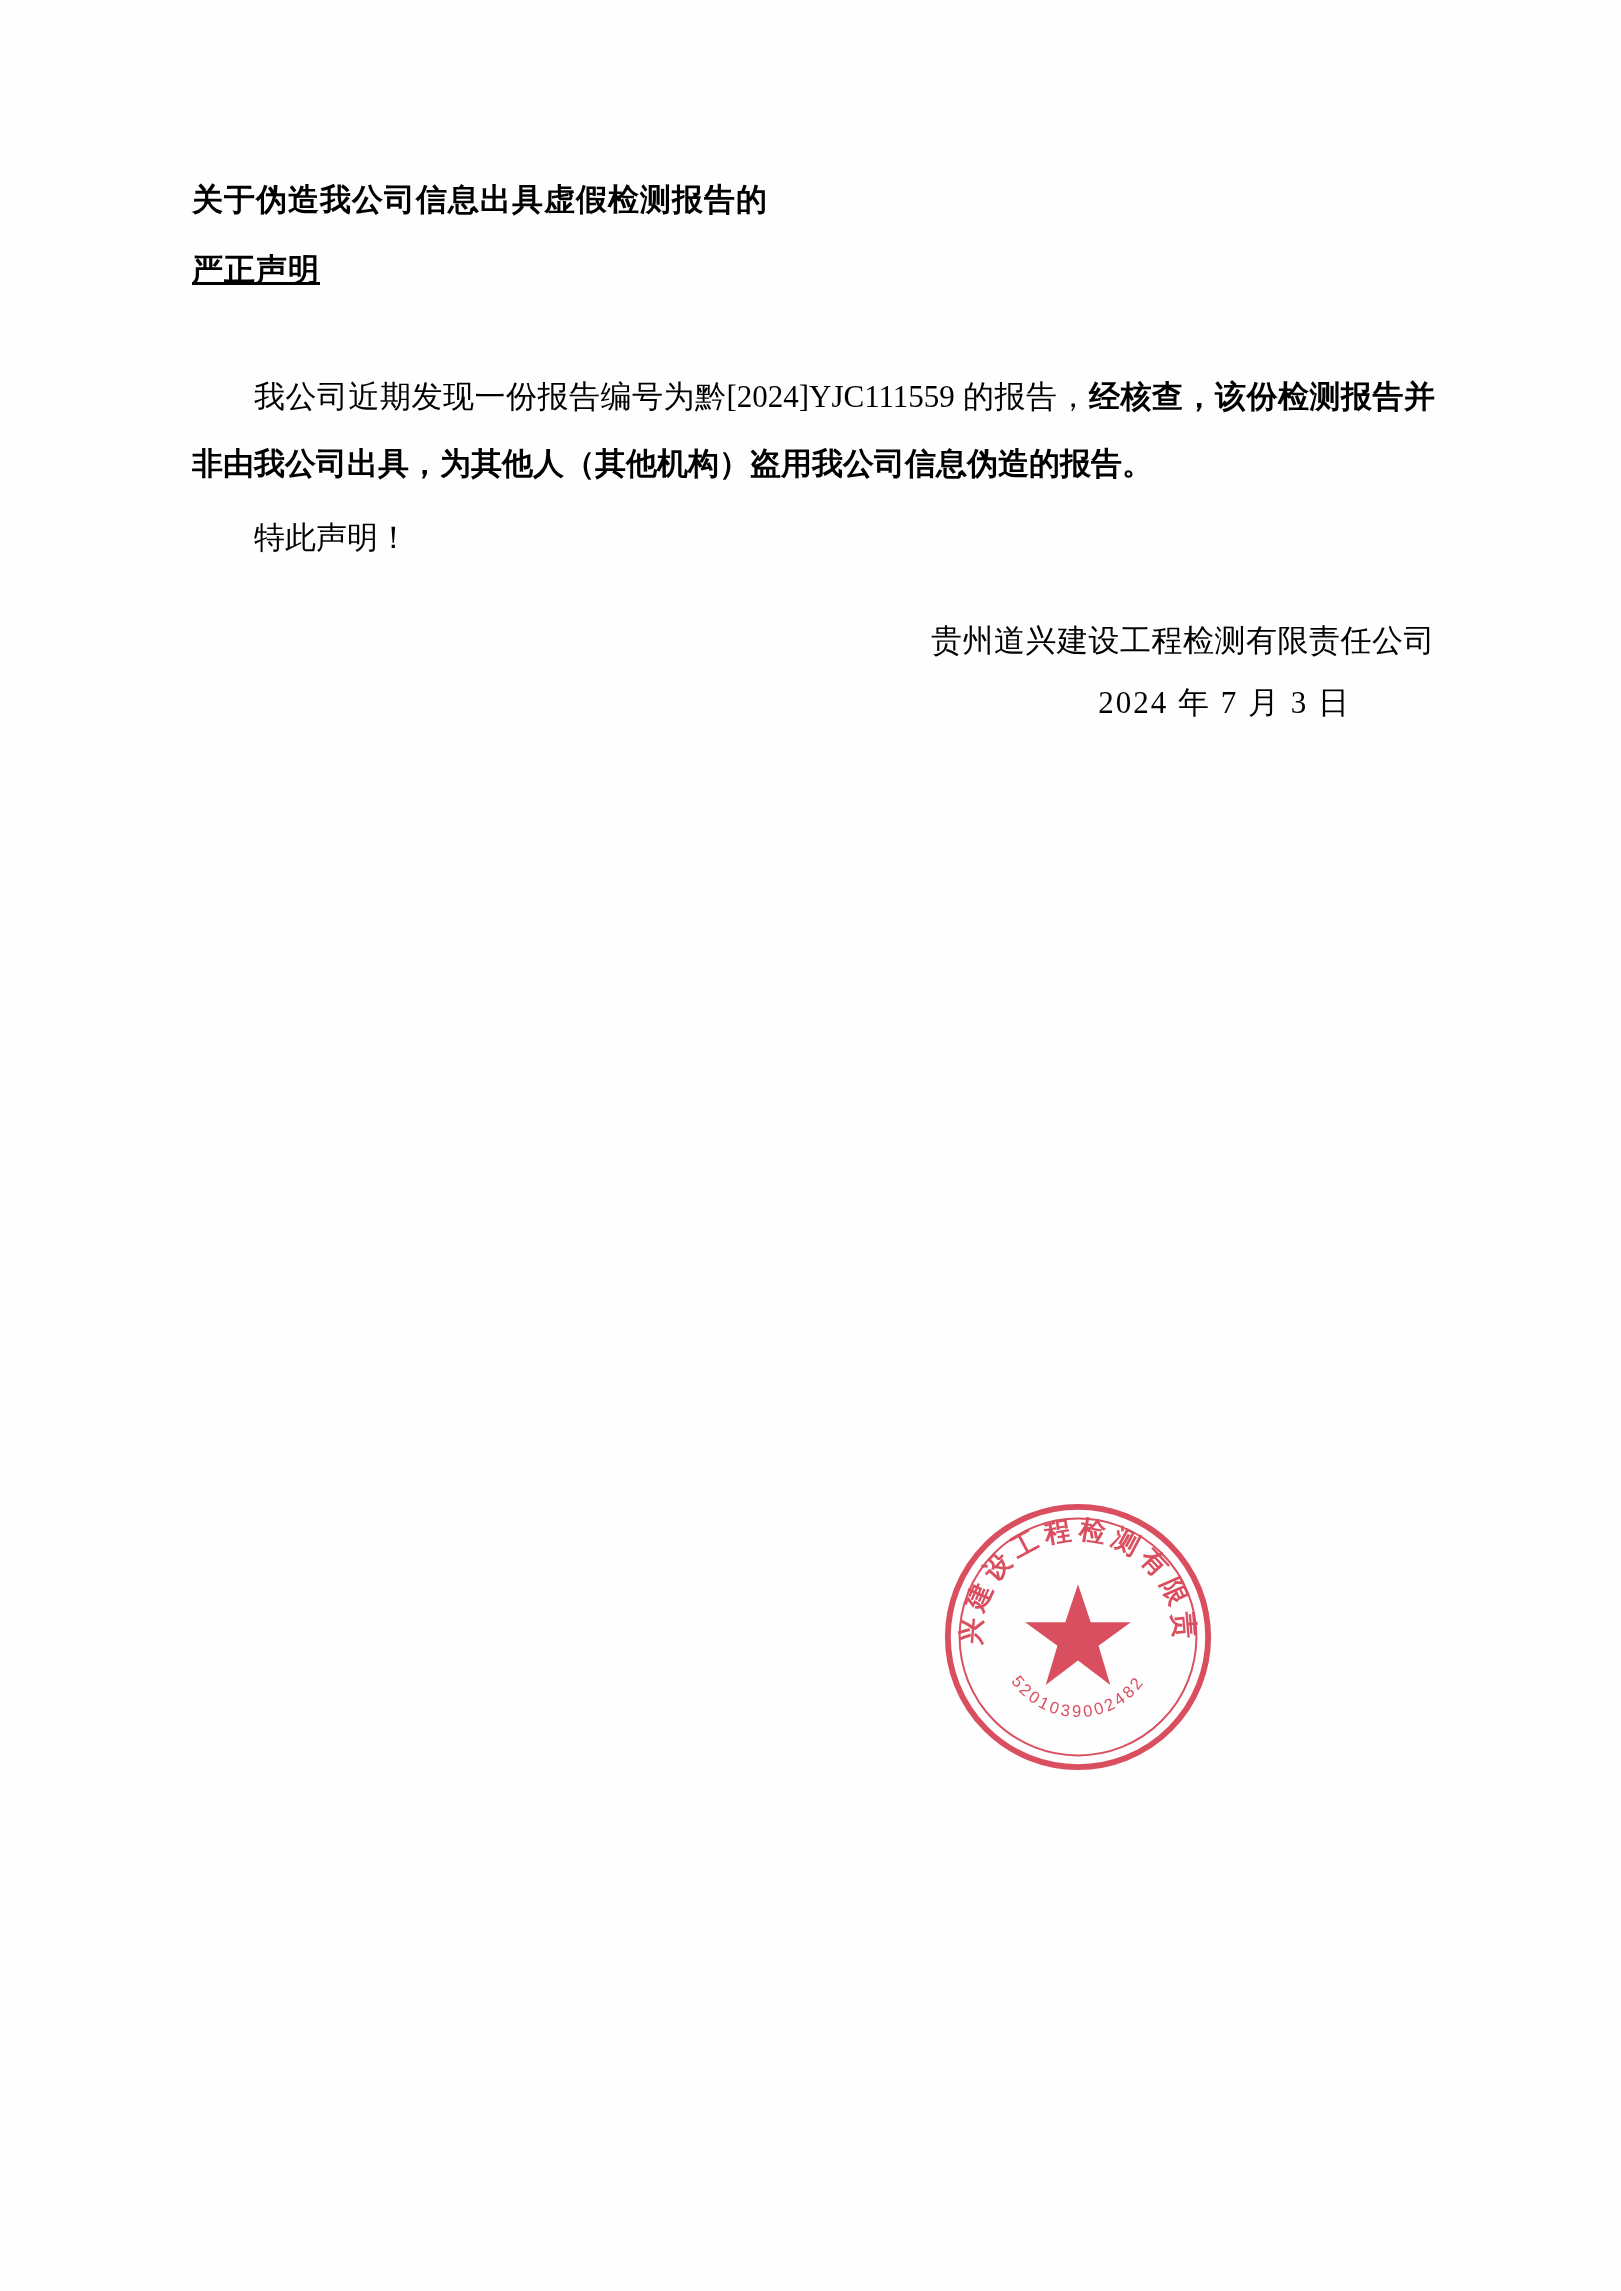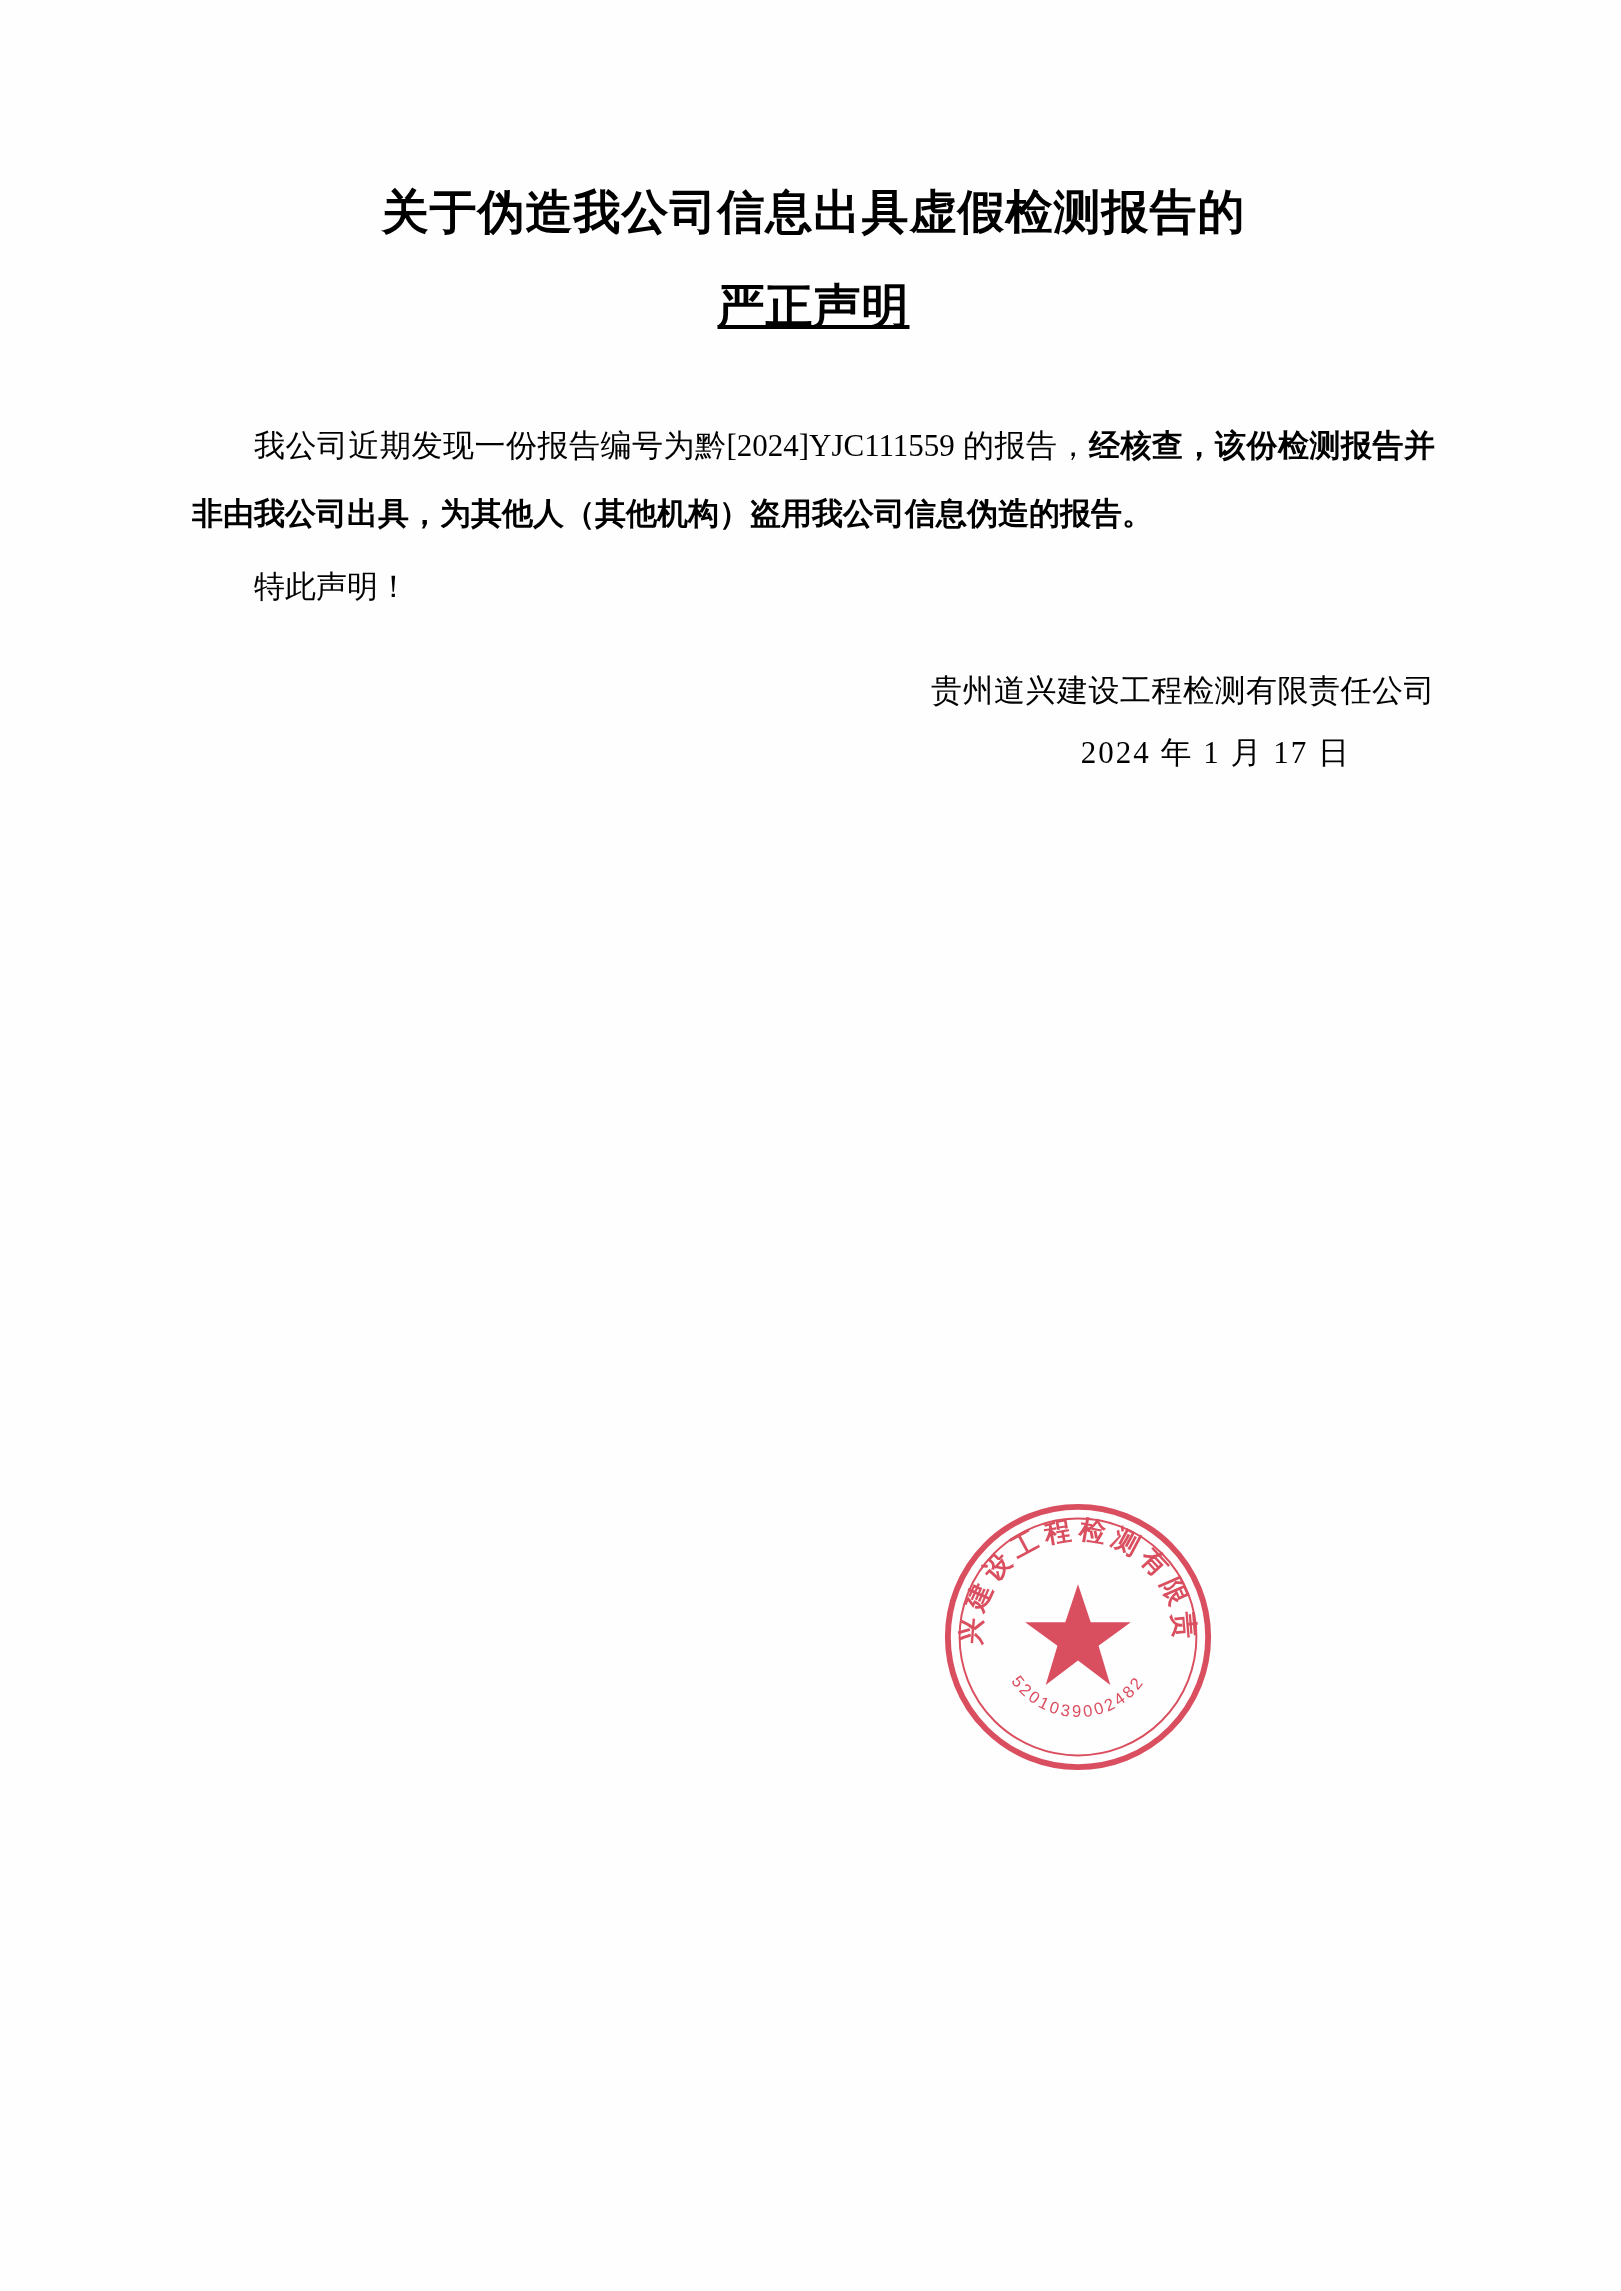--- a/index.html
+++ b/index.html
@@ -18,23 +18,22 @@
     background: #fefefe;
     overflow: hidden;
   }
   .content {
     position: absolute;
     left: 192px;
     top: 176px;
     width: 1243px;
   }
   .doc-title {
-    font-size: 47px;
+    font-size: 31px;
     font-weight: bold;
-    text-align: center;
     letter-spacing: 1px;
     line-height: 1.55;
     font-family: "Liberation Serif", "DejaVu Serif", serif;
   }
   .doc-title .line2 {
     display: block;
     margin-top: 21.6px;
     text-decoration: underline;
   }
   .body-text {
@@ -108,21 +107,21 @@
 
 
 
 
       <p class="para tight">
         <span>特此声明！</span>
       </p>
 
       <div class="sign-block">
         <span class="sign-line">贵州道兴建设工程检测有限责任公司</span>
-        <span class="sign-date">2024 年 1 月 17 日</span>
+        <span class="sign-date">2024 年 7 月 3 日</span>
       </div>
 
     </div>
   </div>
 
   <div class="seal">
     <svg viewBox="0 0 280 280" xmlns="http://www.w3.org/2000/svg" aria-hidden="true">
       <defs>
         <path id="sealArcTop" d="M 40,140 A 100,100 0 1 1 240,140"></path>
         <path id="sealArcBottom" d="M 58,140 A 82,82 0 0 0 222,140"></path>

